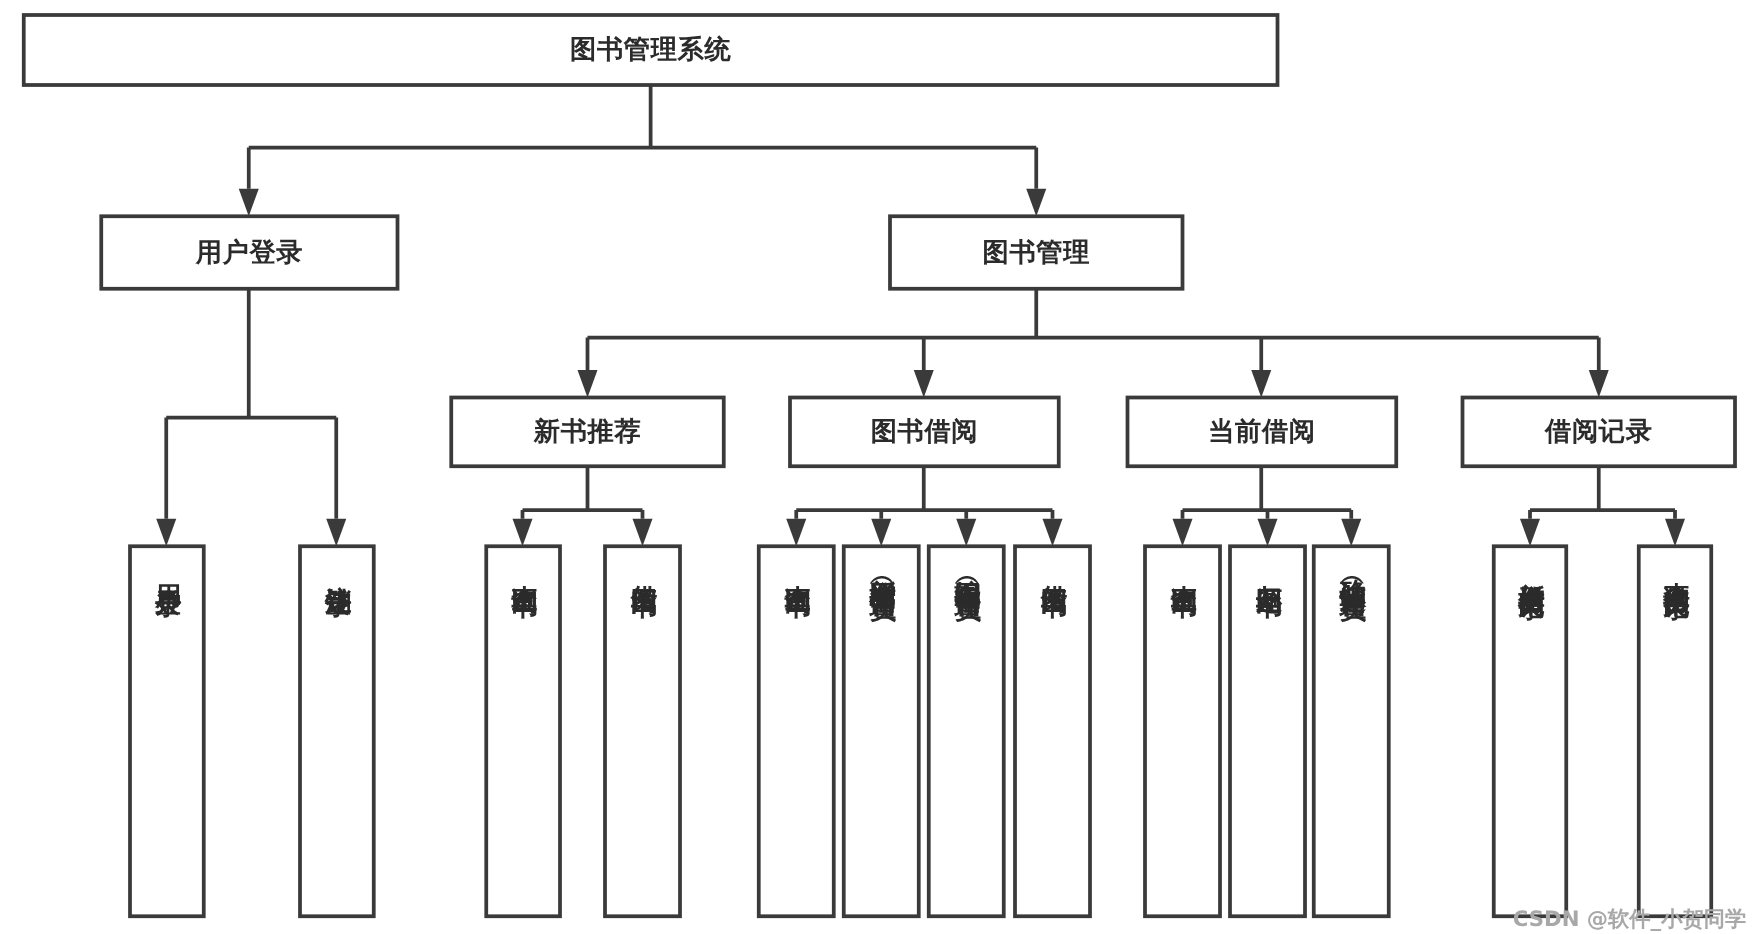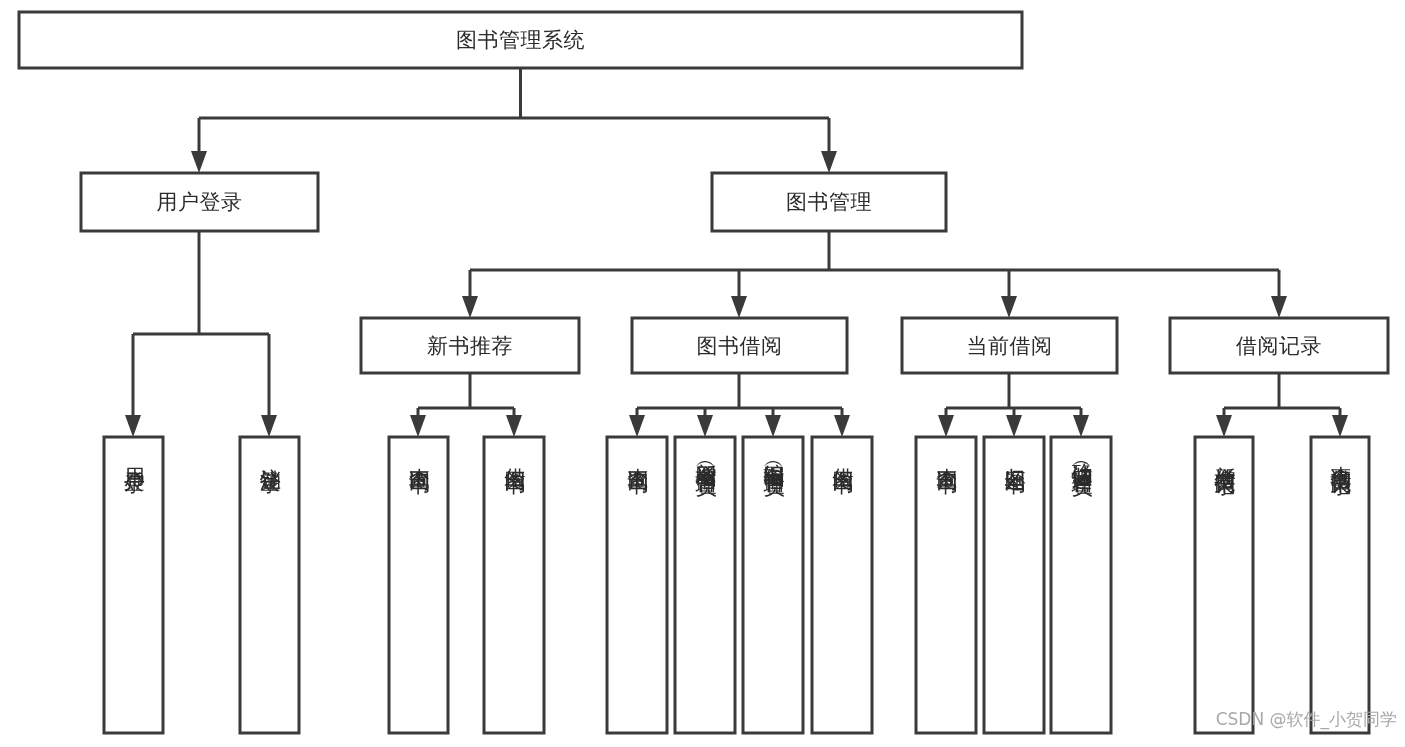--- a/index.html
+++ b/index.html
@@ -12,20 +12,21 @@
     width: 1405px;
     height: 747px;
     font-family: "DejaVu Sans", "Liberation Sans", sans-serif;
     overflow: hidden;
     position: relative;
   }
   #diagram-root {
     position: relative;
     width: 1405px;
     height: 747px;
+    font-weight: bold;
   }
   svg#flow {
     display: block;
     width: 1405px;
     height: 747px;
   }
   .node-box {
     fill: #ffffff;
     stroke: #3a3a3a;
     stroke-width: 3;
@@ -53,21 +54,21 @@
   }
   .node-label.vertical-label {
     font-size: 21px;
     writing-mode: vertical-rl;
     text-orientation: upright;
     letter-spacing: 2px;
   }
   .watermark {
     position: absolute;
     right: 8px;
-    bottom: 16px;
+    bottom: 0;
     font-family: "DejaVu Sans", "Liberation Sans", sans-serif;
     font-size: 17px;
     color: #a8a8a8;
     white-space: nowrap;
     pointer-events: none;
     user-select: none;
   }
 </style>
 </head>
 <body>

